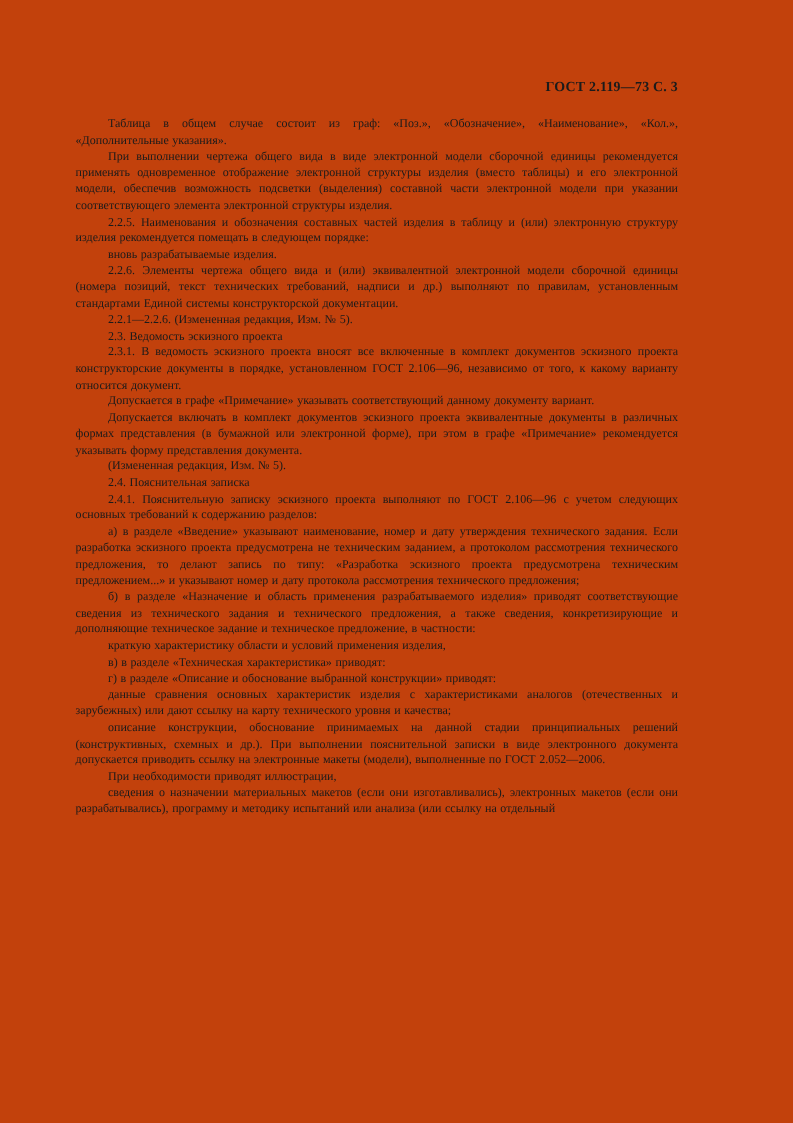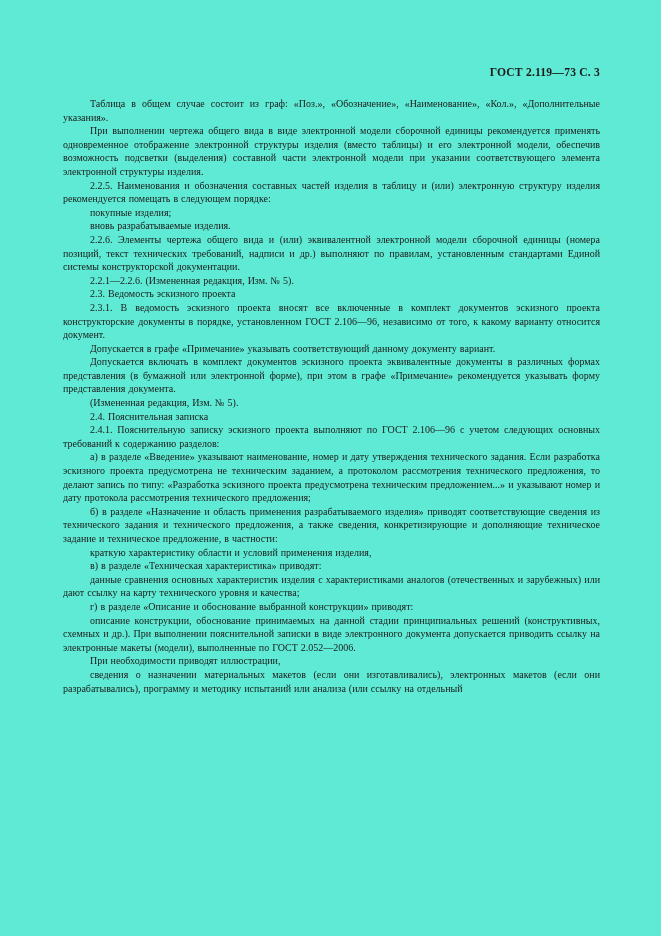--- a/index.html
+++ b/index.html
@@ -5,23 +5,23 @@
   * { box-sizing: border-box; }
   html, body {
     margin: 0;
     padding: 0;
     background: #ffffff;
   }
   .page {
     position: relative;
     width: 661px;
     height: 936px;
-    background: #5eead4;
+    background: #c2410c;
     overflow: hidden;
-    padding: 66px 61px 0 63px;
+    padding: 66px 96px 0 63px;
     font-family: "Liberation Serif", "DejaVu Serif", serif;
     color: #1b1b1b;
   }
   .page-header {
     text-align: right;
     font-weight: bold;
     font-size: 11.6px;
     line-height: 14px;
     margin: 0 0 17px 0;
     letter-spacing: 0.2px;
@@ -40,34 +40,33 @@
 </style>
 </head>
 <body>
 
 <div class="page">
   <div class="page-header">ГОСТ 2.119—73 С. 3</div>
   <div class="doc-body" id="doc-body">
       <p><span>Таблица в общем случае состоит из граф: «Поз.», «Обозначение», «Наименование», «Кол.», «Дополнительные указания».</span></p>
       <p><span>При выполнении чертежа общего вида в виде электронной модели сборочной единицы рекомендуется применять одновременное отображение электронной структуры изделия (вместо таблицы) и его электронной модели, обеспечив возможность подсветки (выделения) составной части электронной модели при указании соответствующего элемента электронной структуры изделия.</span></p>
       <p><span>2.2.5. Наименования и обозначения составных частей изделия в таблицу и (или) электронную структуру изделия рекомендуется помещать в следующем порядке:</span></p>
-      <p><span>покупные изделия;</span></p>
       <p><span>вновь разрабатываемые изделия.</span></p>
       <p><span>2.2.6. Элементы чертежа общего вида и (или) эквивалентной электронной модели сборочной единицы (номера позиций, текст технических требований, надписи и др.) выполняют по правилам, установленным стандартами Единой системы конструкторской документации.</span></p>
       <p><span>2.2.1—2.2.6. </span><span class="b">(Измененная редакция, Изм. № 5).</span></p>
       <p><span>2.3. </span><span class="b">Ведомость эскизного проекта</span></p>
       <p><span>2.3.1. В ведомость эскизного проекта вносят все включенные в комплект документов эскизного проекта конструкторские документы в порядке, установленном ГОСТ 2.106—96, независимо от того, к какому варианту относится документ.</span></p>
       <p><span>Допускается в графе «Примечание» указывать соответствующий данному документу вариант.</span></p>
       <p><span>Допускается включать в комплект документов эскизного проекта эквивалентные документы в различных формах представления (в бумажной или электронной форме), при этом в графе «Примечание» рекомендуется указывать форму представления документа.</span></p>
       <p><span class="b">(Измененная редакция, Изм. № 5).</span></p>
       <p><span>2.4. </span><span class="b">Пояснительная записка</span></p>
       <p><span>2.4.1. Пояснительную записку эскизного проекта выполняют по ГОСТ 2.106—96 с учетом следующих основных требований к содержанию разделов:</span></p>
       <p><span>а) в разделе «Введение» указывают наименование, номер и дату утверждения технического задания. Если разработка эскизного проекта предусмотрена не техническим заданием, а протоколом рассмотрения технического предложения, то делают запись по типу: «Разработка эскизного проекта предусмотрена техническим предложением...» и указывают номер и дату протокола рассмотрения технического предложения;</span></p>
       <p><span>б) в разделе «Назначение и область применения разрабатываемого изделия» приводят соответствующие сведения из технического задания и технического предложения, а также сведения, конкретизирующие и дополняющие техническое задание и техническое предложение, в частности:</span></p>
       <p><span>краткую характеристику области и условий применения изделия,</span></p>
       <p><span>в) в разделе «Техническая характеристика» приводят:</span></p>
+      <p><span>г) в разделе «Описание и обоснование выбранной конструкции» приводят:</span></p>
       <p><span>данные сравнения основных характеристик изделия с характеристиками аналогов (отечественных и зарубежных) или дают ссылку на карту технического уровня и качества;</span></p>
-      <p><span>г) в разделе «Описание и обоснование выбранной конструкции» приводят:</span></p>
       <p><span>описание конструкции, обоснование принимаемых на данной стадии принципиальных решений (конструктивных, схемных и др.). При выполнении пояснительной записки в виде электронного документа допускается приводить ссылку на электронные макеты (модели), выполненные по ГОСТ 2.052—2006.</span></p>
       <p><span>При необходимости приводят иллюстрации,</span></p>
       <p><span>сведения о назначении материальных макетов (если они изготавливались), электронных макетов (если они разрабатывались), программу и методику испытаний или анализа (или ссылку на отдельный</span></p>
     </div>
 </div>
 
 </body></html>

